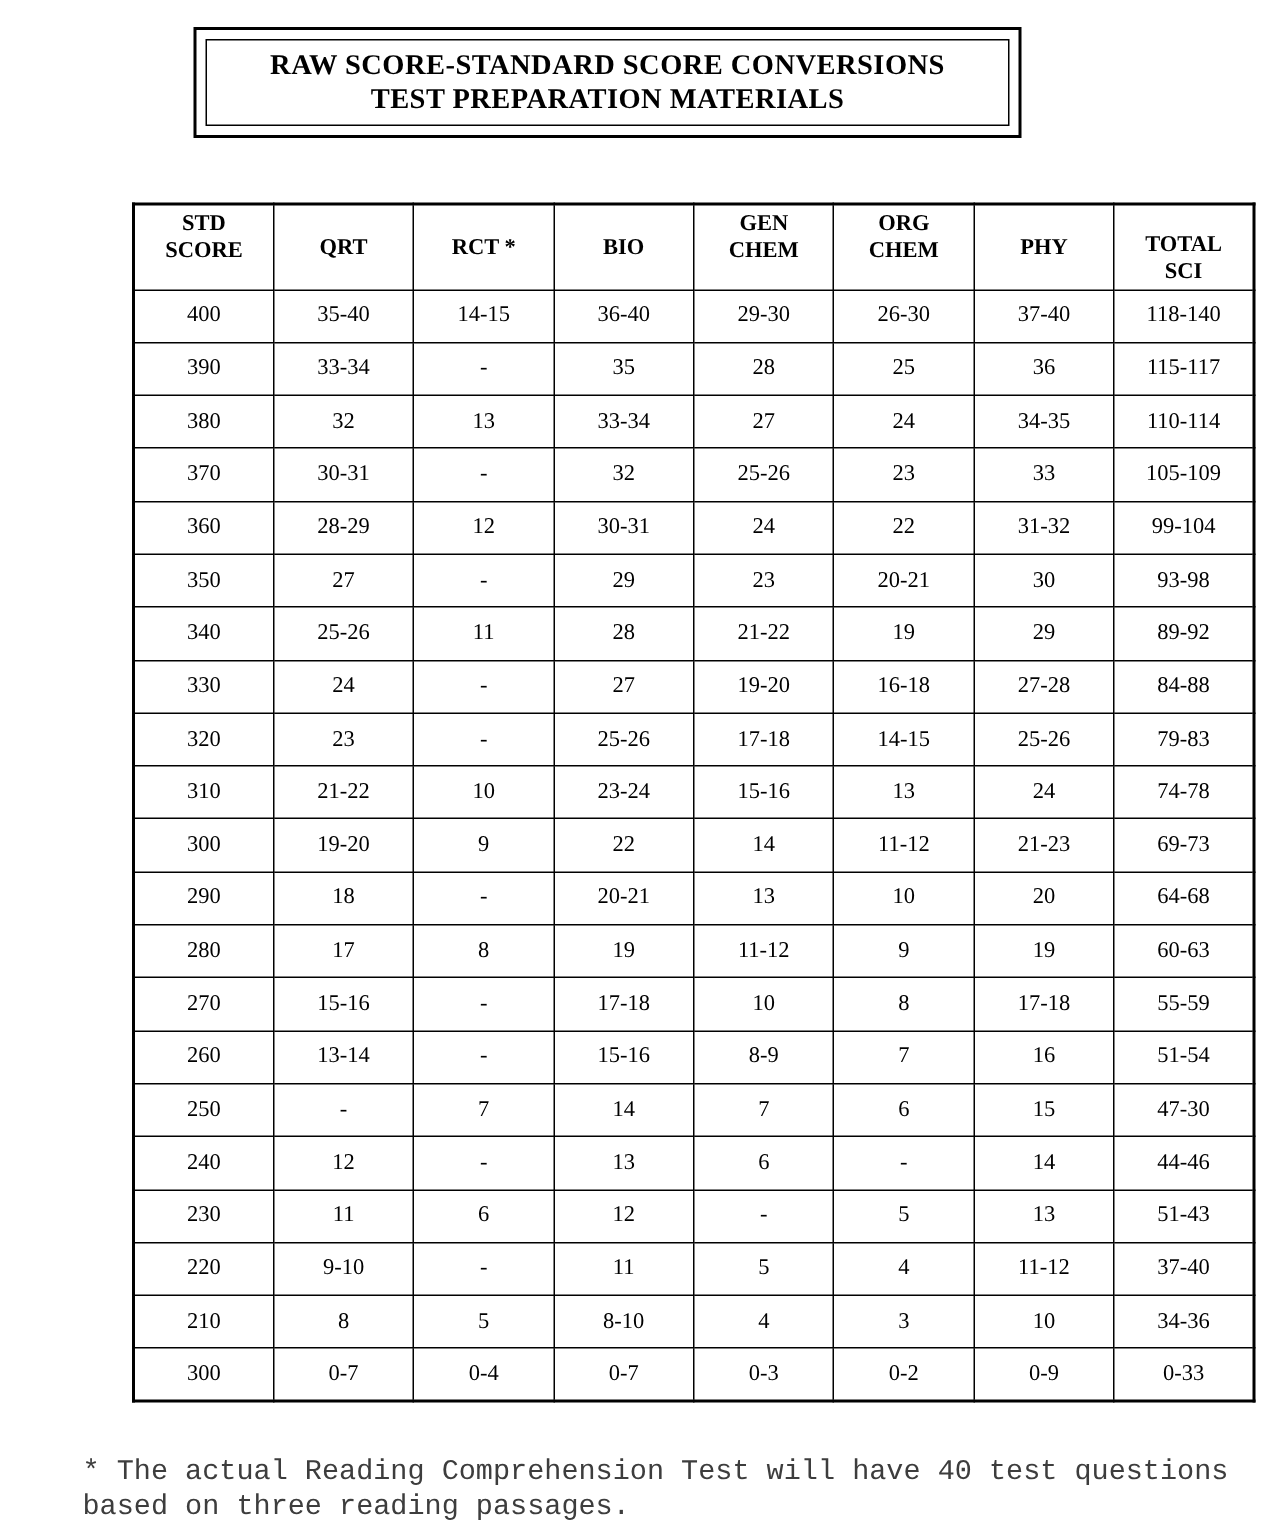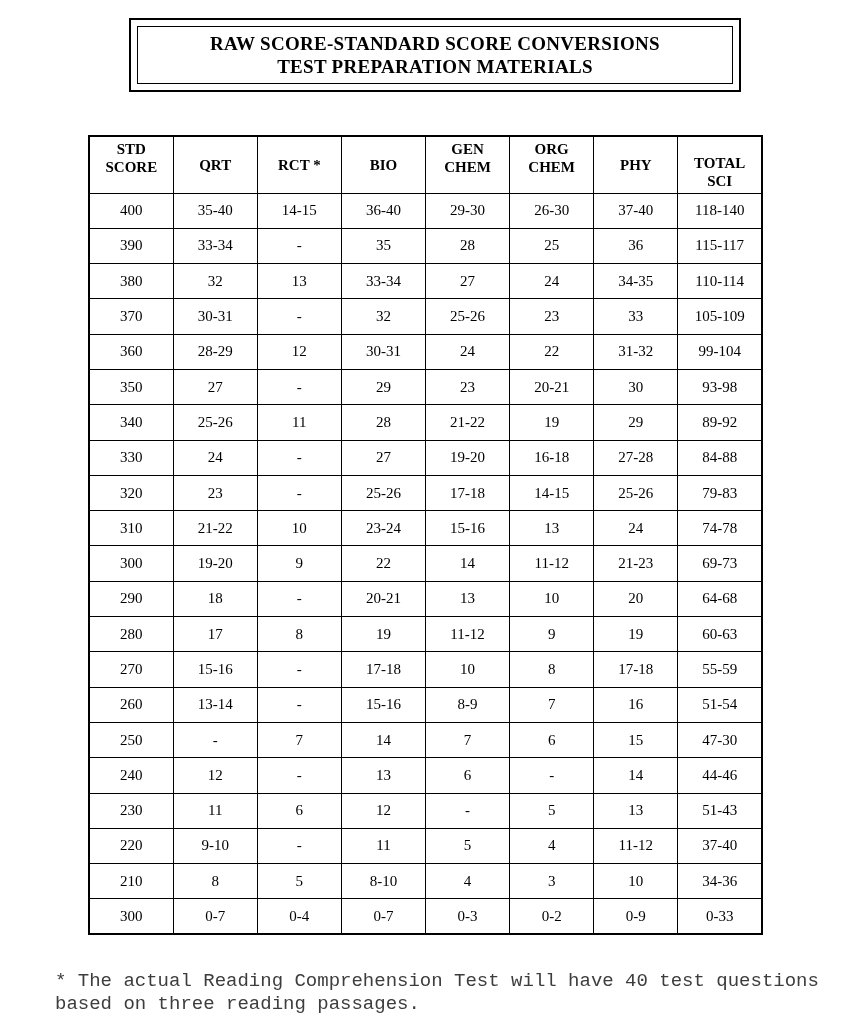--- a/index.html
+++ b/index.html
@@ -10,21 +10,21 @@
     color: #000000;
     position: relative;
     overflow: hidden;
   }
   .page { position: absolute; inset: 0; background: #ffffff; }
 
   
   .title-box {
     position: absolute;
     left: 129px; top: 18px;
-    width: 612px; height: 74px;
+    width: 552px; height: 74px;
     border: 2px solid #000;
     padding: 6px;
   }
   .title-inner {
     border: 1px solid #000;
     width: 100%; height: 100%;
     display: flex; flex-direction: column;
     align-items: center; justify-content: center;
     text-align: center;
   }
@@ -33,21 +33,21 @@
     font-size: 19px;
     line-height: 23px;
     letter-spacing: 0.3px;
     white-space: nowrap;
   }
 
   
   table.conv-table {
     position: absolute;
     left: 88px; top: 135px;
-    width: 675px;
+    width: 749px;
     border-collapse: collapse;
     table-layout: fixed;
     border: 2px solid #000;
   }
   .conv-table th, .conv-table td {
     border: 1px solid #000;
     text-align: center;
     font-size: 15px;
   }
   .conv-table th {

